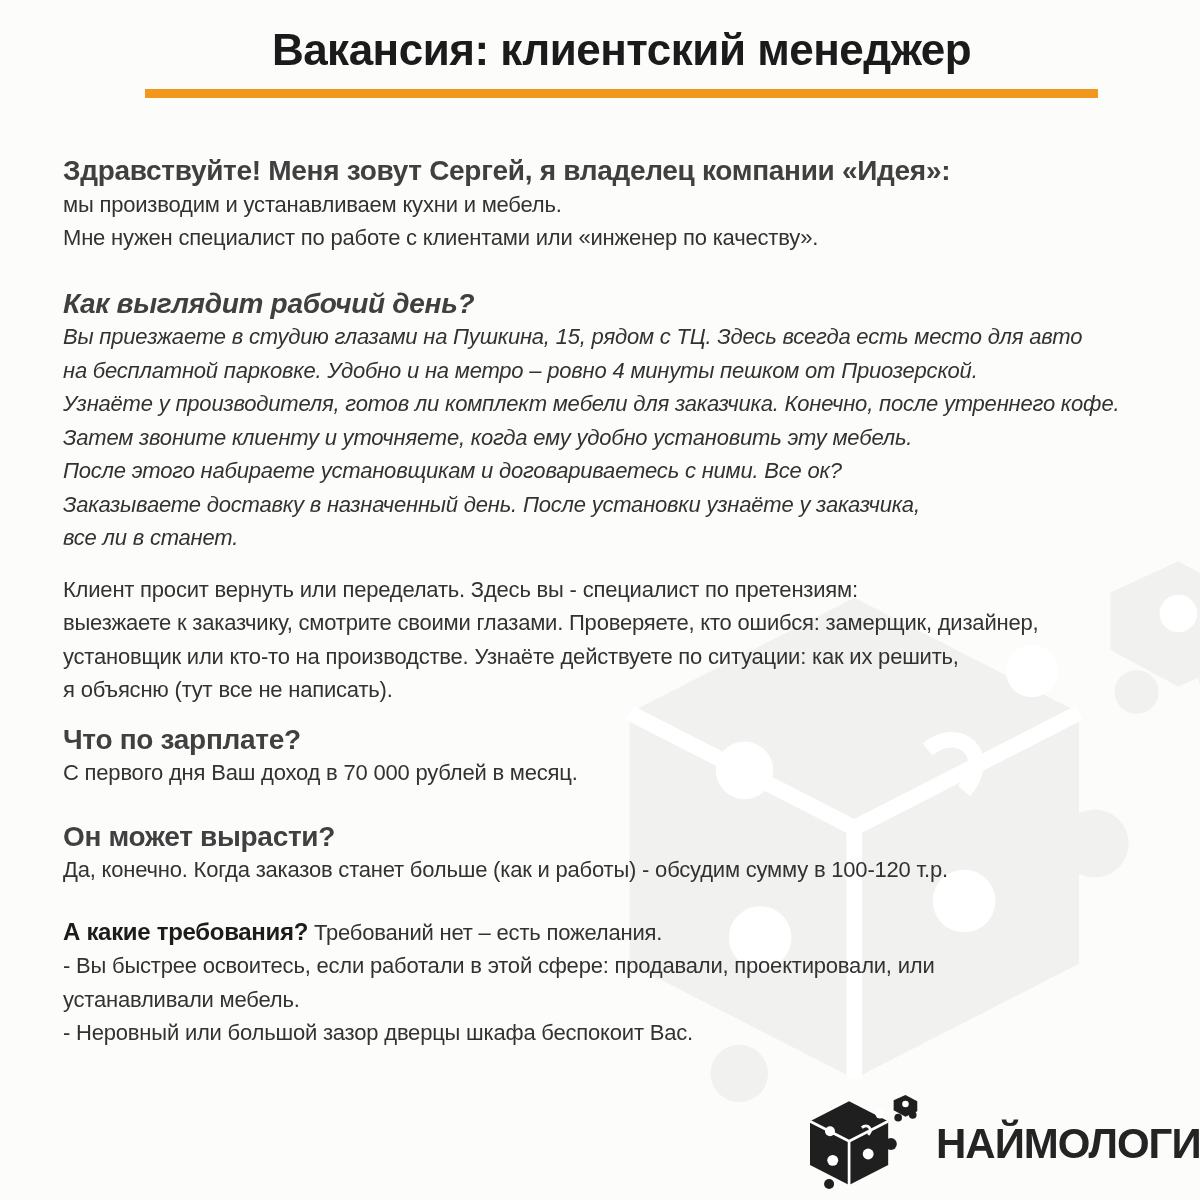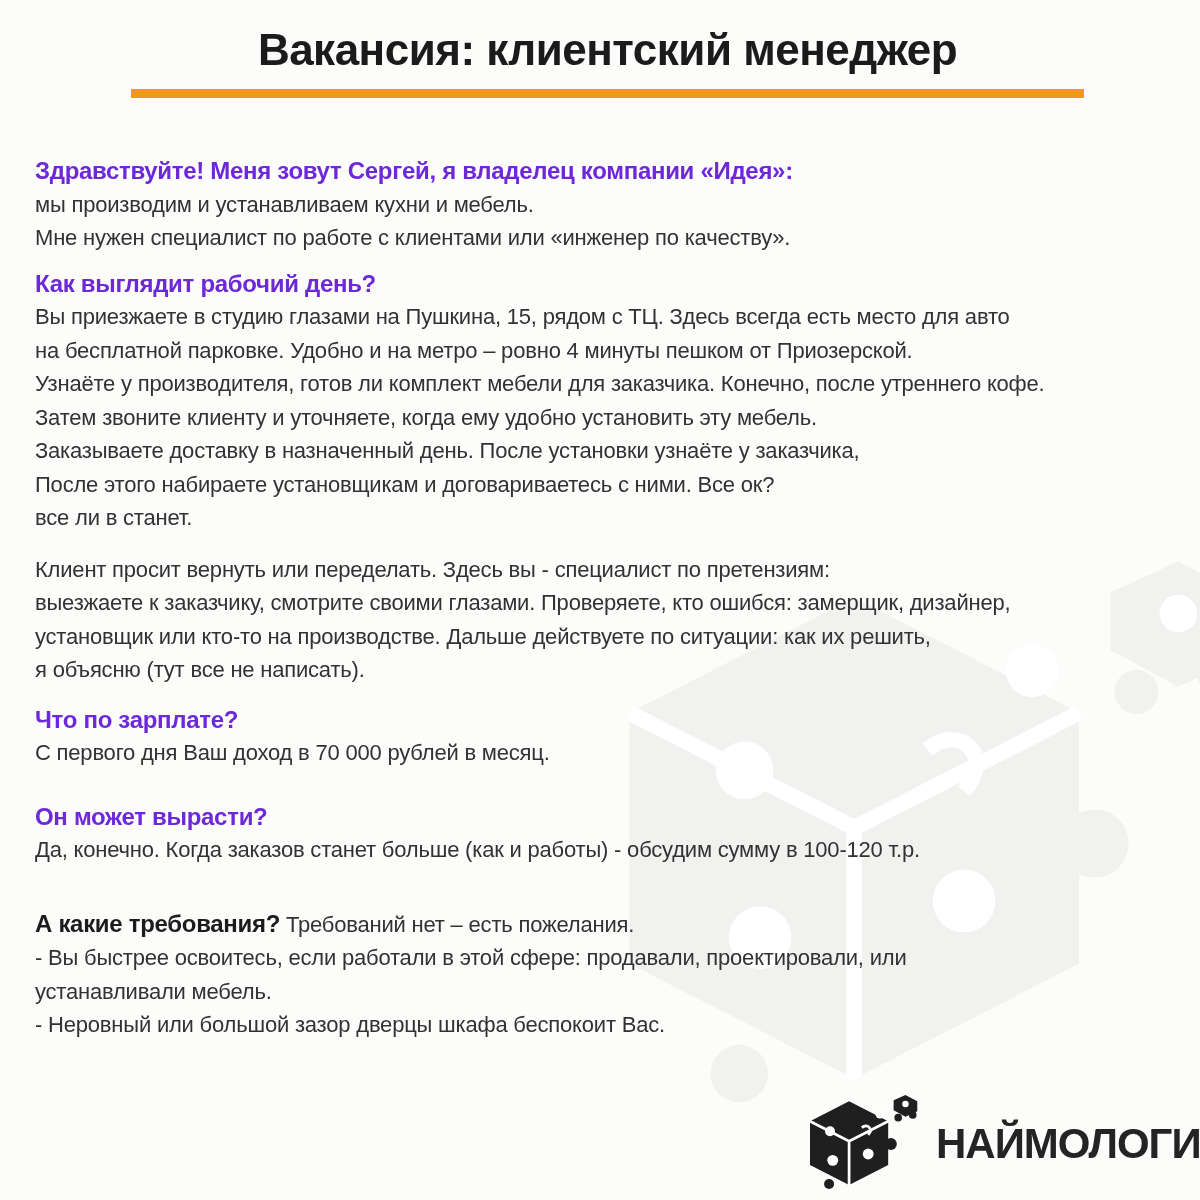--- a/index.html
+++ b/index.html
@@ -4,21 +4,21 @@
 <style>
   html, body { margin:0; padding:0; }
   body {
     width:1200px; height:1200px;
     background:#fcfcfb;
     font-family:"Liberation Sans", sans-serif;
     color:#2e2e2e;
     position:relative;
     overflow:hidden;
   }
-  .content { position:relative; z-index:1; padding:0 20px 0 35px; }
+  .content { position:relative; z-index:1; padding:0 20px 0 63px; }
 
   .page-title {
     text-align:center;
     font-size:44px;
     font-weight:bold;
     color:#1b1b1b;
     margin:24px 40px 0 40px;
     letter-spacing:-0.5px;
     line-height:52px;
     white-space:nowrap;
@@ -30,35 +30,35 @@
   }
 
   .line {
     font-size:22px;
     line-height:33.5px;
     letter-spacing:-0.2px;
     white-space:nowrap;
     color:#323232;
   }
   .bold-line, .sec-heading {
-    font-size:24px;
+    font-size:28px;
     font-weight:bold;
-    color:#6d28d9;
+    color:#404040;
     letter-spacing:-0.3px;
     line-height:33.5px;
     white-space:nowrap;
   }
   .inline-bold { font-size:24px; font-weight:bold; color:#1c1c1c; letter-spacing:-0.3px; }
 
   .intro        { margin-top:56px; }
-  .sec-workday  { margin-top:12px; }
+  .sec-workday  { margin-top:32px;font-style:italic; }
   .sec-claims   { margin-top:18px; }
   .sec-salary   { margin-top:16px; }
   .sec-growth   { margin-top:30px; }
-  .sec-req      { margin-top:40px; }
+  .sec-req      { margin-top:28px; }
 
   .watermark {
     position:absolute;
     left:572px; top:556px;
     width:690px; height:578px;
     z-index:0;
     color:#f1f1ef;
   }
   .footer {
     position:absolute;
@@ -114,29 +114,29 @@
     <div class="line">мы производим и устанавливаем кухни и мебель.</div>
     <div class="line">Мне нужен специалист по работе с клиентами или «инженер по качеству».</div>
   </div>
 
   <div class="sec-workday">
     <div class="sec-heading">Как выглядит рабочий день?</div>
     <div class="line">Вы приезжаете в студию глазами на Пушкина, 15, рядом с ТЦ. Здесь всегда есть место для авто</div>
     <div class="line">на бесплатной парковке. Удобно и на метро – ровно 4 минуты пешком от Приозерской.</div>
     <div class="line">Узнаёте у производителя, готов ли комплект мебели для заказчика. Конечно, после утреннего кофе.</div>
     <div class="line">Затем звоните клиенту и уточняете, когда ему удобно установить эту мебель.</div>
+    <div class="line">После этого набираете установщикам и договариваетесь с ними. Все ок?</div>
     <div class="line">Заказываете доставку в назначенный день. После установки узнаёте у заказчика,</div>
-    <div class="line">После этого набираете установщикам и договариваетесь с ними. Все ок?</div>
     <div class="line">все ли в станет.</div>
   </div>
 
   <div class="sec-claims">
     <div class="line">Клиент просит вернуть или переделать. Здесь вы - специалист по претензиям:</div>
     <div class="line">выезжаете к заказчику, смотрите своими глазами. Проверяете, кто ошибся: замерщик, дизайнер,</div>
-    <div class="line">установщик или кто-то на производстве. Дальше действуете по ситуации: как их решить,</div>
+    <div class="line">установщик или кто-то на производстве. Узнаёте действуете по ситуации: как их решить,</div>
     <div class="line">я объясню (тут все не написать).</div>
   </div>
 
   <div class="sec-salary">
     <div class="sec-heading">Что по зарплате?</div>
     <div class="line">С первого дня Ваш доход в 70 000 рублей в месяц.</div>
   </div>
 
   <div class="sec-growth">
     <div class="sec-heading">Он может вырасти?</div>

